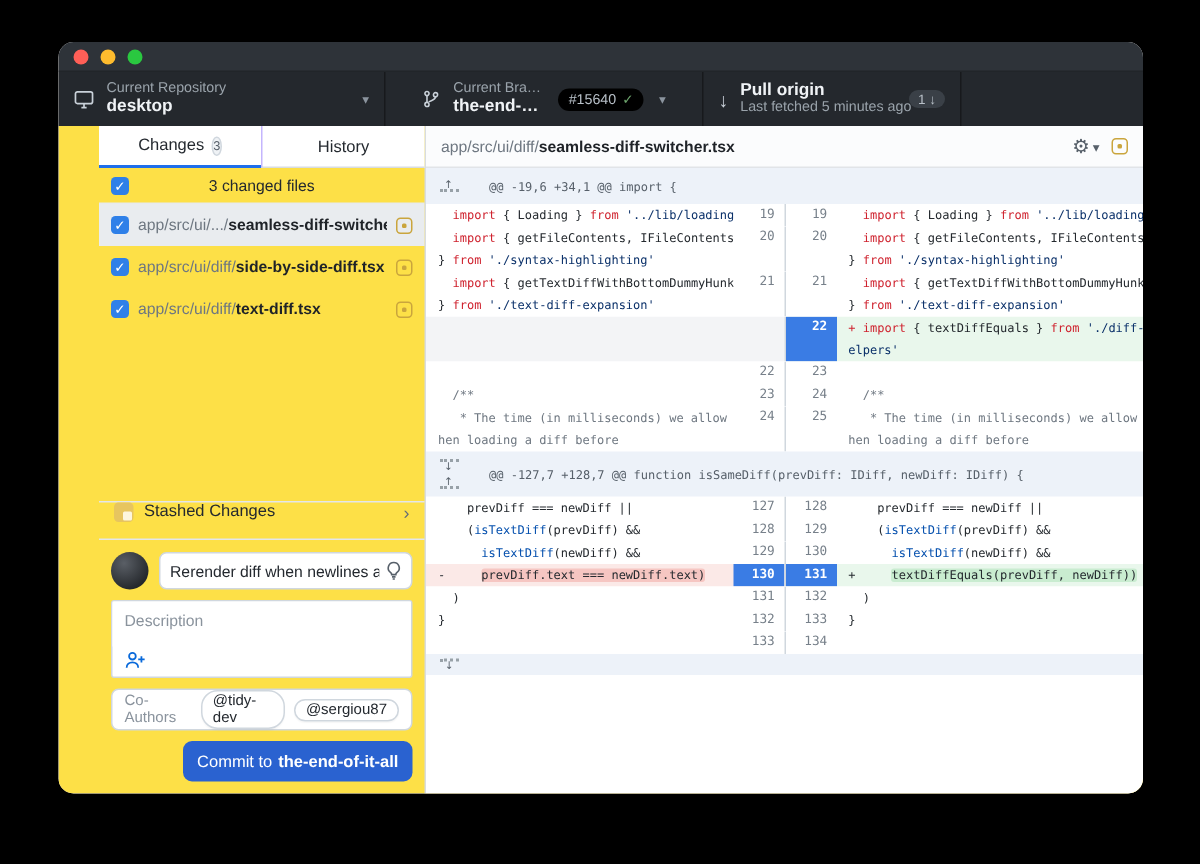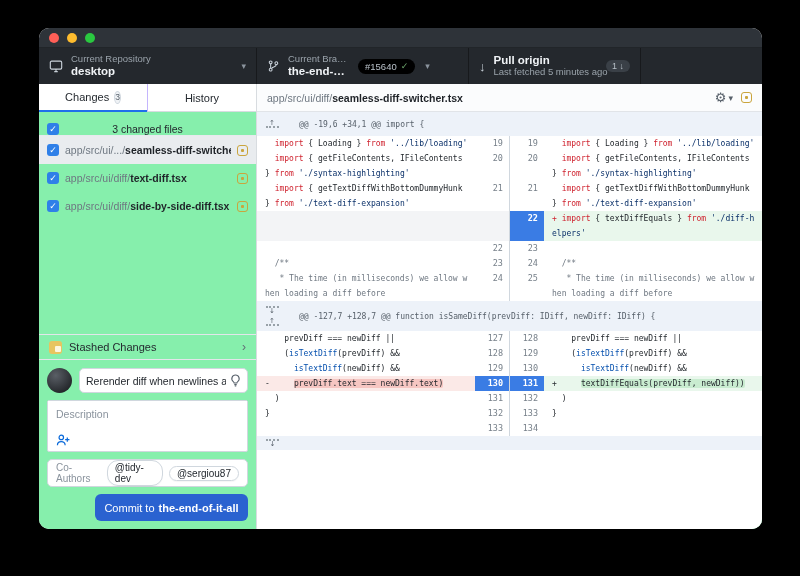--- a/index.html
+++ b/index.html
@@ -16,73 +16,73 @@
               padding-left:10px; border-bottom:1px solid #212529; }
   .lights { display:flex; gap:8px; }
   .light { width:10px; height:10px; border-radius:50%; }
   .light.r { background:#ff5f57; } .light.y { background:#febc2e; } .light.g { background:#2ac840; }
 
   
   .toolbar { height:36px; flex:0 0 36px; background:#24282d; display:flex; color:#eef1f4; }
   .tb-section { display:flex; align-items:center; gap:8px; padding:0 10px;
                 border-right:1px solid #17191c; cursor:pointer; }
   .tb-section.repo { width:218px; }
-  .tb-section.branch { width:212px; }
+  .tb-section.branch { width:212px;justify-content:center; }
   .tb-section.pull { width:172px; }
   .tb-fill { flex:1; }
   .tb-text { display:flex; flex-direction:column; justify-content:center; line-height:1.15;
              min-width:0; }
   .tb-label { font-size:9.5px; color:#9aa3ab; white-space:nowrap; }
   .tb-value { font-size:11.5px; font-weight:bold; color:#f0f3f6; white-space:nowrap;
               overflow:hidden; text-overflow:ellipsis; }
   .caret { color:#8b949e; font-size:9px; margin-left:auto; }
   .tb-section.branch .caret, .tb-section.pull .caret { margin-left:2px; }
   .tb-icon { flex:0 0 auto; display:flex; align-items:center; color:#c9d1d9; }
   .pr-pill { background:#000000; border-radius:9px; padding:2px 7px; font-size:9.5px;
              color:#b8c0c8; display:flex; align-items:center; gap:4px; white-space:nowrap; }
   .pr-check { color:#6da56d; font-size:9px; }
   .count-pill { background:#3a4047; border-radius:8px; padding:1px 6px; font-size:9px;
                 color:#b8c0c8; white-space:nowrap; }
   .pull-arrow { font-size:13px; color:#c9d1d9; }
 
   
-  .main { flex:1; display:flex; min-height:0; background:#86efac; }
+  .main { flex:1; display:flex; min-height:0; background:#fde047;padding-left:27px; }
 
   
   .sidebar { width:218px; flex:0 0 218px; border-right:1px solid #d8dce0; display:flex;
              flex-direction:column; min-height:0; }
   .tabs { height:28px; flex:0 0 28px; display:flex; }
   .tab { flex:1; display:flex; align-items:center; justify-content:center; gap:5px;
          font-size:11px; color:#24292f; background:#fff; border-bottom:1px solid #d8dce0;
          cursor:pointer; }
   .tab.active { border-bottom:2px solid #1f6feb; }
   .tab.history { border-left:1px solid #c4b5fd; }
   .tab-badge { background:#eff2f5; border:1px solid #d0d7de; border-radius:50%；
                width:13px; height:13px; font-size:8.5px; color:#57606a; display:flex;
                align-items:center; justify-content:center; border-radius:50%; }
-  .files-header { height:24px; flex:0 0 24px; position:relative; display:flex; align-items:flex-end;
+  .files-header { height:24px; flex:0 0 24px; position:relative; display:flex; align-items:center;
                   justify-content:center; font-size:10.5px; color:#24292f;
                   border-bottom:1px solid #e7eaee; }
   .files-header .checkbox { position:absolute; left:8px; }
   .checkbox { width:12px; height:12px; border-radius:3px; background:#2f80e8; position:relative;
               flex:0 0 12px; cursor:pointer; }
   .checkbox::after { content:"✓"; position:absolute; left:0; top:0; width:12px; height:12px;
                      color:#fff; font-size:9px; line-height:12px; text-align:center; }
   .file-row { height:28px; flex:0 0 28px; display:flex; align-items:center; gap:6px;
               padding:0 8px; font-size:10.5px; cursor:pointer; }
   .file-row.selected { background:#e9ecef; }
   .file-path { flex:1; white-space:nowrap; overflow:hidden; min-width:0; }
   .path-dim { color:#6e7781; }
   .path-file { color:#1f2328; font-weight:bold; }
   .mod-icon { width:11px; height:11px; border:1px solid #caa53d; border-radius:3px;
               position:relative; flex:0 0 11px; }
   .mod-icon::after { content:""; position:absolute; left:3px; top:3px; width:3px; height:3px;
                      border-radius:1px; background:#caa53d; }
   .sidebar-fill { flex:1; }
-  .stash-row { height:26px; flex:0 0 26px; display:flex; align-items:center; gap:7px;
+  .stash-row { height:26px; flex:0 0 26px; display:flex; gap:7px;
                padding:0 10px; border-top:1px solid #e3e6ea; border-bottom:1px solid #e3e6ea;
                font-size:11px; color:#24292f; cursor:pointer; }
   .stash-icon { width:13px; height:13px; background:#e7c55f; border-radius:3px; position:relative; }
   .stash-icon::after { content:""; position:absolute; right:1.5px; bottom:1.5px; width:6px;
                        height:6px; background:#fdf6dd; border-radius:1px; }
   .stash-chevron { margin-left:auto; color:#636c76; font-size:12px; }
 
   
   .commit-form { flex:0 0 auto; display:flex; flex-direction:column; gap:7px; padding:8px;
                  height:169px; }
@@ -228,26 +228,26 @@
           <span>3 changed files</span>
         </div>
 
         <div class="file-row selected">
           <span class="checkbox"></span>
           <span class="file-path"><span class="path-dim">app/src/ui/.../</span><span class="path-file">seamless-diff-switcher.tsx</span></span>
           <span class="mod-icon"></span>
         </div>
         <div class="file-row">
           <span class="checkbox"></span>
-          <span class="file-path"><span class="path-dim">app/src/ui/diff/</span><span class="path-file">text-diff.tsx</span></span>
+          <span class="file-path"><span class="path-dim">app/src/ui/diff/</span><span class="path-file">side-by-side-diff.tsx</span></span>
           <span class="mod-icon"></span>
         </div>
         <div class="file-row">
           <span class="checkbox"></span>
-          <span class="file-path"><span class="path-dim">app/src/ui/diff/</span><span class="path-file">side-by-side-diff.tsx</span></span>
+          <span class="file-path"><span class="path-dim">app/src/ui/diff/</span><span class="path-file">text-diff.tsx</span></span>
           <span class="mod-icon"></span>
         </div>
 
         <div class="sidebar-fill"></div>
 
         <div class="stash-row">
           <span class="stash-icon"></span>
           <span>Stashed Changes</span>
           <span class="stash-chevron">›</span>
         </div>

